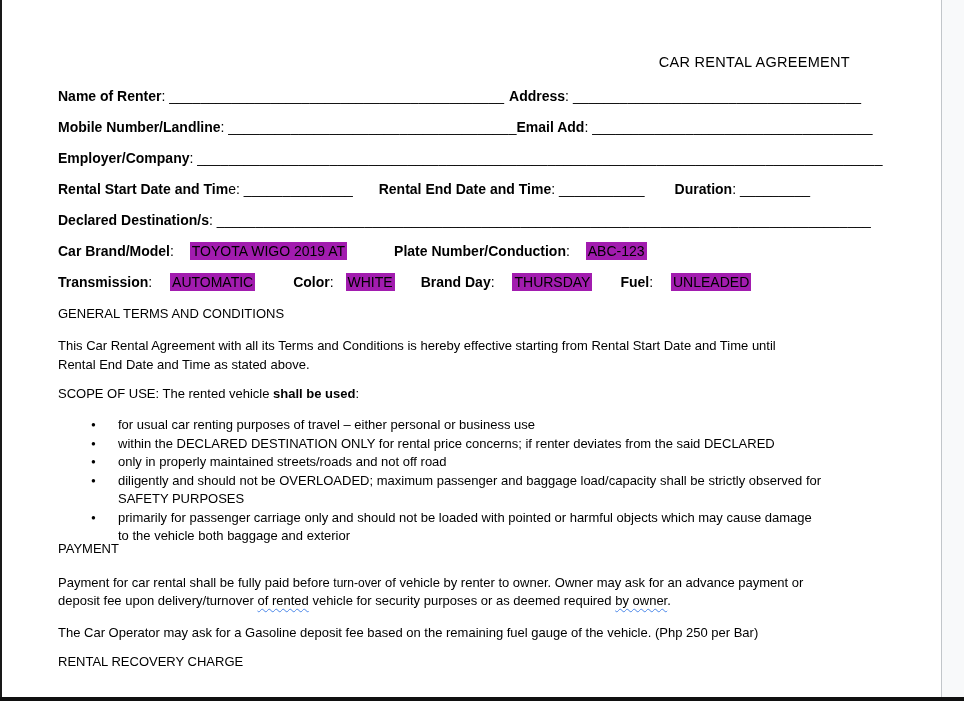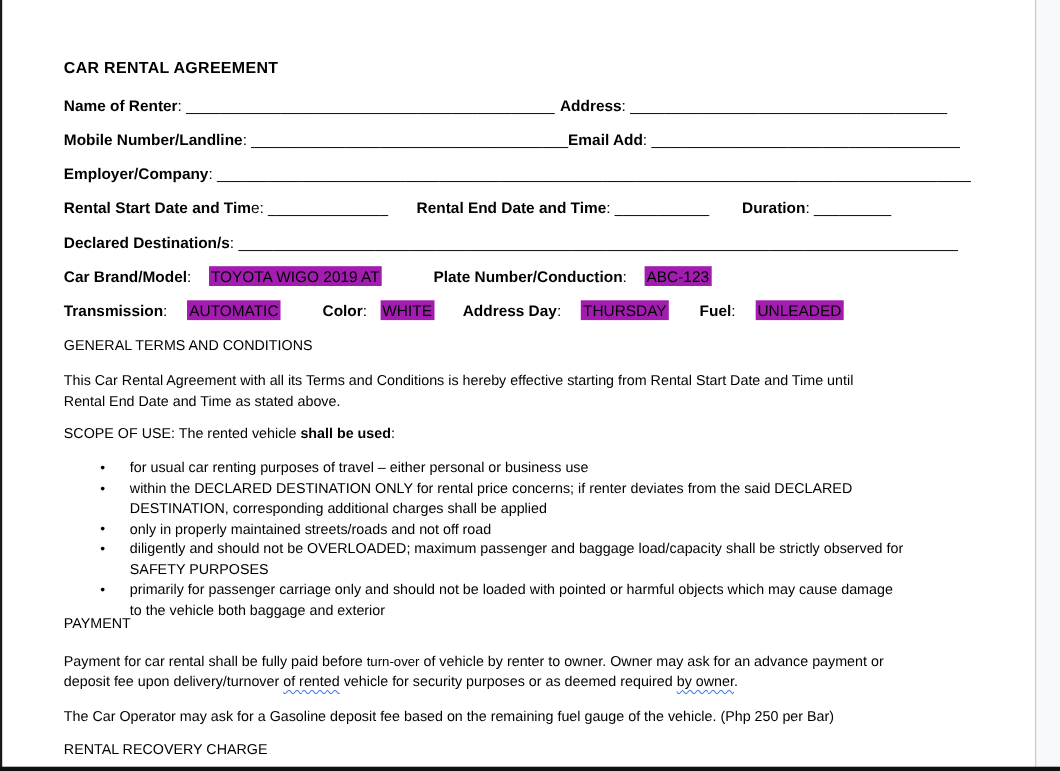--- a/index.html
+++ b/index.html
@@ -5,21 +5,21 @@
   html,body{margin:0;padding:0}
   body{
     width:964px;height:701px;position:relative;overflow:hidden;
     background:#ffffff;color:#000;
     font-family:"Liberation Sans", sans-serif;
   }
   .edge-left{position:absolute;left:0;top:0;width:2px;height:100%;background:#191919;z-index:6}
   .edge-bottom{position:absolute;left:0;bottom:0;width:100%;height:4px;background:#101010;z-index:6}
   .canvas-right{position:absolute;top:0;right:0;width:22px;height:100%;background:#f8f9fa;border-left:1px solid #c2c6ca;z-index:4}
   .content{position:absolute;left:58px;top:54px;width:846px}
-  .title{width:792px;text-align:left;font-weight:bold;font-size:14.5px;letter-spacing:.3px;line-height:16px;margin:0 0 18px 0}
+  .title{width:792px;text-align:right;font-weight:normal;font-size:14.5px;letter-spacing:.3px;line-height:16px;margin:0 0 18px 0}
   .fl{font-size:14px;line-height:16px;margin:0 0 15px 0;white-space:nowrap}
   .b{font-weight:bold}
   .r{font-weight:normal}
   .blank{font-weight:normal;letter-spacing:0}
   .hl{background:#a21caf;padding:1px 2px}
   .hd{font-size:13px;font-weight:normal;line-height:16px;margin:0}
   .h-general{margin-top:16px}
   .para{font-size:13px;line-height:18.5px;margin:0}
   .p-effective{margin-top:15px}
   .p-scope{margin-top:12px;line-height:16px}
@@ -51,39 +51,38 @@
   <p class="fl"><span class="b">Mobile Number/Landline</span><span class="r">: </span><span class="blank">_____________________________________</span><span class="b">Email Add</span><span class="r">: </span><span class="blank">____________________________________</span></p>
 
   <p class="fl"><span class="b">Employer/Company</span><span class="r">: </span><span class="blank">________________________________________________________________________________________</span></p>
 
   <p class="fl"><span class="b">Rental Start Date and Tim</span><span class="r">e: </span><span class="blank">______________</span><span class="b m26">Rental End Date and Time</span><span class="r">: </span><span class="blank">___________</span><span class="b m30">Duration</span><span class="r">: </span><span class="blank">_________</span></p>
 
   <p class="fl"><span class="b">Declared Destination/s</span><span class="r">: </span><span class="blank">____________________________________________________________________________________</span></p>
 
   <p class="fl"><span class="b">Car Brand/Model</span><span class="r">: </span><span class="hl m12">TOYOTA WIGO 2019 AT</span><span class="b m47">Plate Number/Conduction</span><span class="r">: </span><span class="hl m12">ABC-123</span></p>
 
-  <p class="fl"><span class="b">Transmission</span><span class="r">: </span><span class="hl m14">AUTOMATIC</span><span class="b m38">Color</span><span class="r">: </span><span class="hl m8">WHITE</span><span class="b m26">Address Day</span><span class="r">: </span><span class="hl m14">THURSDAY</span><span class="b m28">Fuel</span><span class="r">: </span><span class="hl m14">UNLEADED</span></p>
+  <p class="fl"><span class="b">Transmission</span><span class="r">: </span><span class="hl m14">AUTOMATIC</span><span class="b m38">Color</span><span class="r">: </span><span class="hl m8">WHITE</span><span class="b m26">Brand Day</span><span class="r">: </span><span class="hl m14">THURSDAY</span><span class="b m28">Fuel</span><span class="r">: </span><span class="hl m14">UNLEADED</span></p>
 
   <p class="hd h-general">GENERAL TERMS AND CONDITIONS</p>
 
   <div class="para p-effective">
     <div>This Car Rental Agreement with all its Terms and Conditions is hereby effective starting from Rental Start Date and Time until</div>
     <div>Rental End Date and Time as stated above.</div>
   </div>
 
   <p class="para p-scope"><span>SCOPE OF USE: The rented vehicle </span><span class="b">shall be used</span><span>:</span></p>
 
   <ul class="bullets">
     <li>
         <div><span>for usual car renting purposes of travel – either personal or business use</span><span class="alt"></span><span></span></div>
         <div></div>
       </li>
     <li>
         <div><span>within the DECLARED DESTINATION ONLY for rental price concerns; if renter deviates from the said DECLARED</span><span class="alt"></span><span></span></div>
-        <div>DESTINATION, corresponding additional charges shall be applied</div>
       </li>
     <li>
         <div><span>only in properly maintained streets/roads and not off road</span><span class="alt"></span><span></span></div>
         <div></div>
       </li>
     <li>
         <div><span>diligently and should not be OVERLOADED; maximum passenger and baggage load/capacity shall be strictly observed for</span><span class="alt"></span><span></span></div>
         <div>SAFETY PURPOSES</div>
       </li>
     <li>

